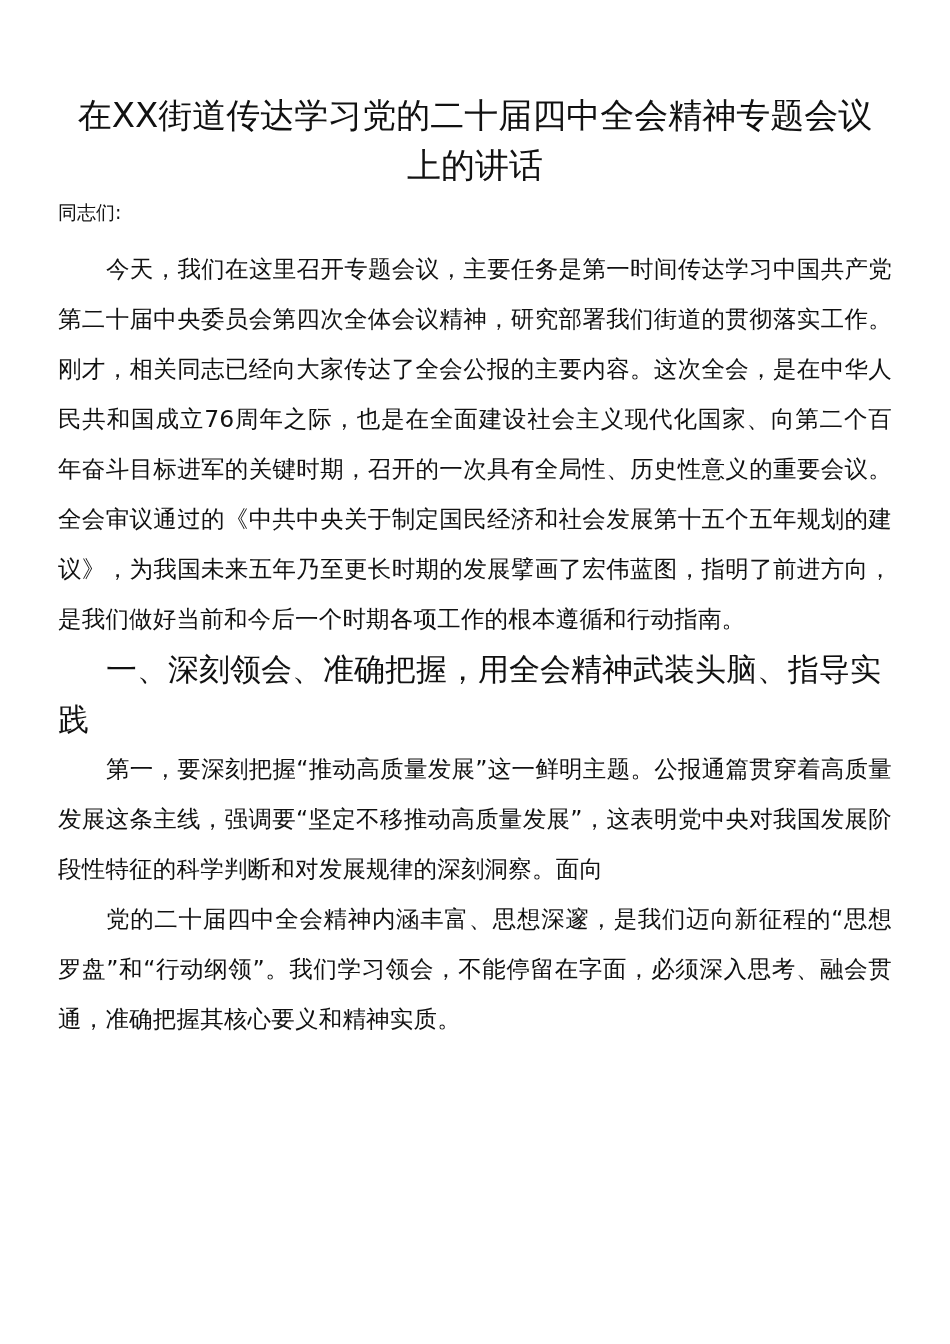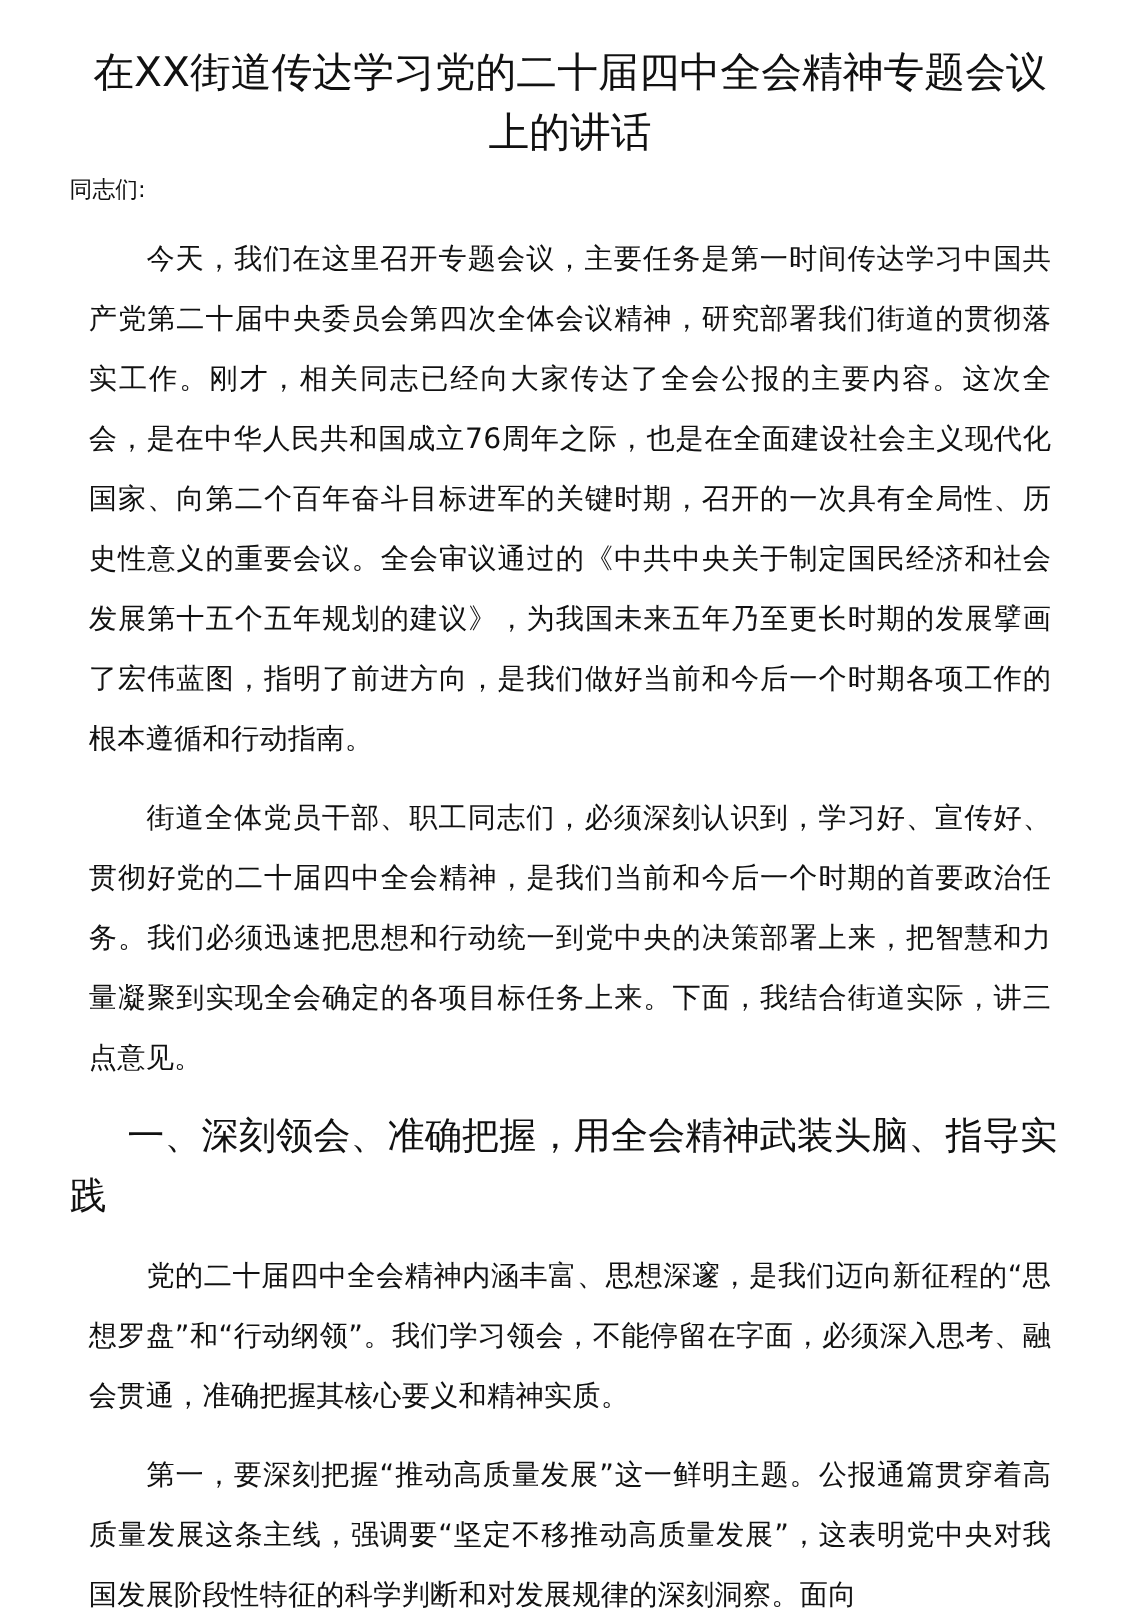--- a/index.html
+++ b/index.html
@@ -12,39 +12,39 @@
       height: 1344px;
       overflow: hidden;
       font-family: "DejaVu Sans", "Liberation Sans", sans-serif;
       color: #111111;
     }
     .page {
       position: relative;
       width: 950px;
       height: 1344px;
       box-sizing: border-box;
-      padding: 36px 58px 0 58px;
+      padding: 90px 58px 0 58px;
     }
     .title {
       text-align: center;
       font-size: 34px;
       line-height: 50px;
       margin: 0;
       font-weight: normal;
       letter-spacing: 0px;
     }
     .salutation {
       font-size: 19px;
       line-height: 36px;
       margin: 4px 0 0 0;
     }
     .para {
       font-size: 23.5px;
       line-height: 50px;
-      margin: 16px;
+      margin: 0;
       text-indent: 48px;
       text-align: justify;
       letter-spacing: 0.2px;
     }
     .heading {
       font-size: 31px;
       line-height: 50px;
       margin: 0;
       text-indent: 48px;
     }
@@ -55,19 +55,18 @@
 
 <div class="page">
   <h1 class="title">
     <span>在XX街道传达学习党的二十届四中全会精神专题会议</span><br>
     <span>上的讲话</span>
   </h1>
 
   <p class="salutation">同志们:</p>
 
   <p class="para first">今天，我们在这里召开专题会议，主要任务是第一时间传达学习中国共产党第二十届中央委员会第四次全体会议精神，研究部署我们街道的贯彻落实工作。刚才，相关同志已经向大家传达了全会公报的主要内容。这次全会，是在中华人民共和国成立76周年之际，也是在全面建设社会主义现代化国家、向第二个百年奋斗目标进军的关键时期，召开的一次具有全局性、历史性意义的重要会议。全会审议通过的《中共中央关于制定国民经济和社会发展第十五个五年规划的建议》，为我国未来五年乃至更长时期的发展擘画了宏伟蓝图，指明了前进方向，是我们做好当前和今后一个时期各项工作的根本遵循和行动指南。</p>
-  <p class="para">街道全体党员干部、职工同志们，必须深刻认识到，学习好、宣传好、贯彻好党的二十届四中全会精神，是我们当前和今后一个时期的首要政治任务。我们必须迅速把思想和行动统一到党中央的决策部署上来，把智慧和力量凝聚到实现全会确定的各项目标任务上来。下面，我结合街道实际，讲三点意见。</p>
 
   <p class="heading">一、深刻领会、准确把握，用全会精神武装头脑、指导实践</p>
 
+  <p class="para">第一，要深刻把握“推动高质量发展”这一鲜明主题。公报通篇贯穿着高质量发展这条主线，强调要“坚定不移推动高质量发展”，这表明党中央对我国发展阶段性特征的科学判断和对发展规律的深刻洞察。面向</p>
   <p class="para">党的二十届四中全会精神内涵丰富、思想深邃，是我们迈向新征程的“思想罗盘”和“行动纲领”。我们学习领会，不能停留在字面，必须深入思考、融会贯通，准确把握其核心要义和精神实质。</p>
-  <p class="para">第一，要深刻把握“推动高质量发展”这一鲜明主题。公报通篇贯穿着高质量发展这条主线，强调要“坚定不移推动高质量发展”，这表明党中央对我国发展阶段性特征的科学判断和对发展规律的深刻洞察。面向</p>
 </div>
 
 </body></html>

